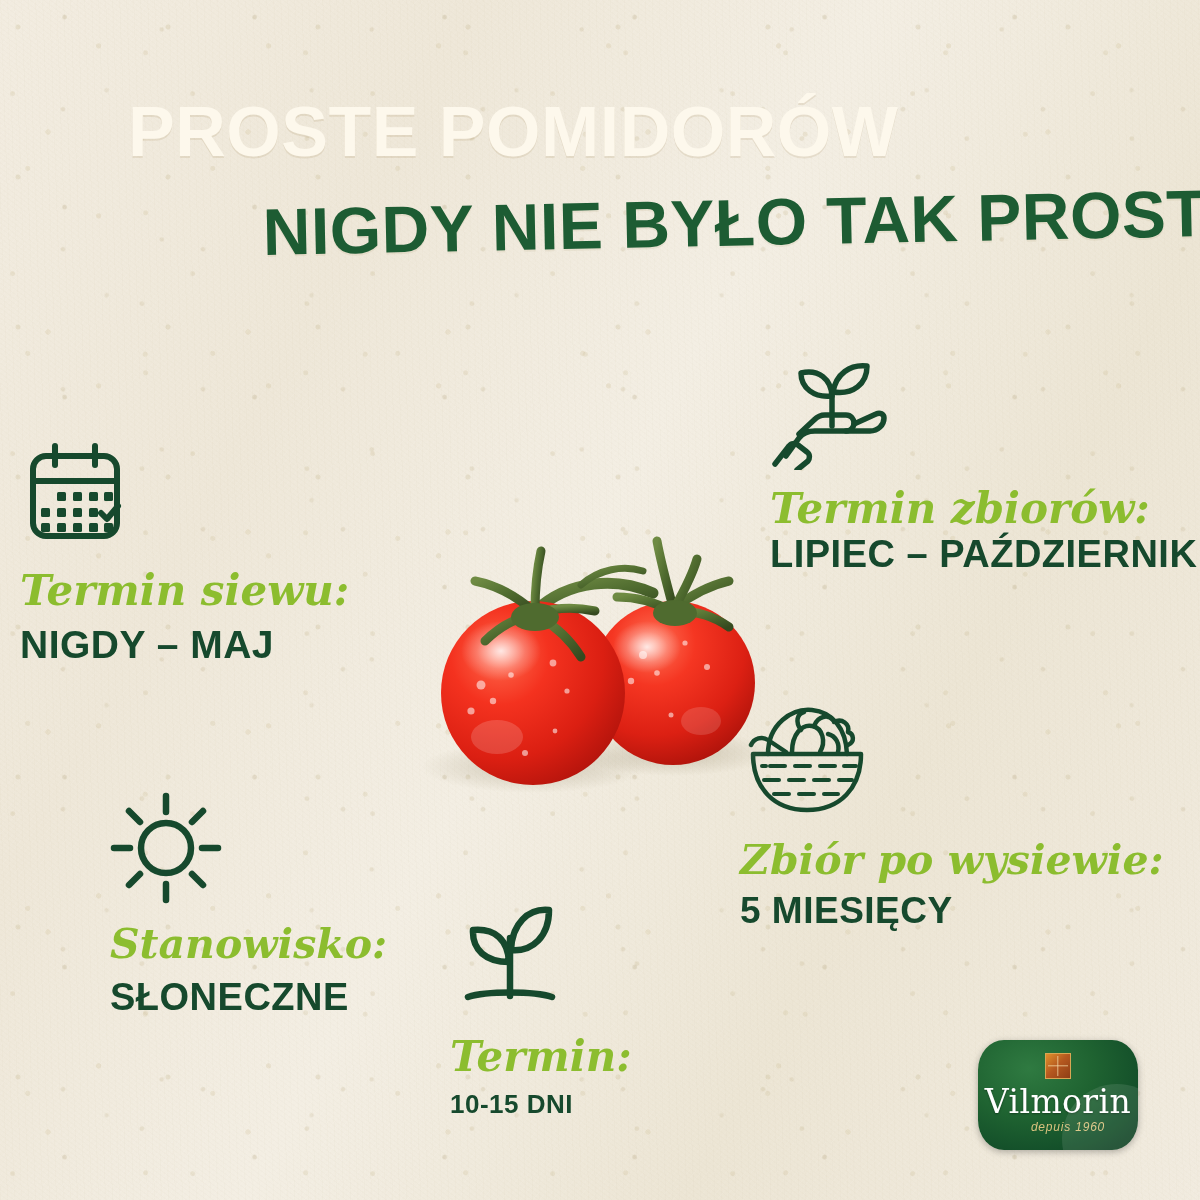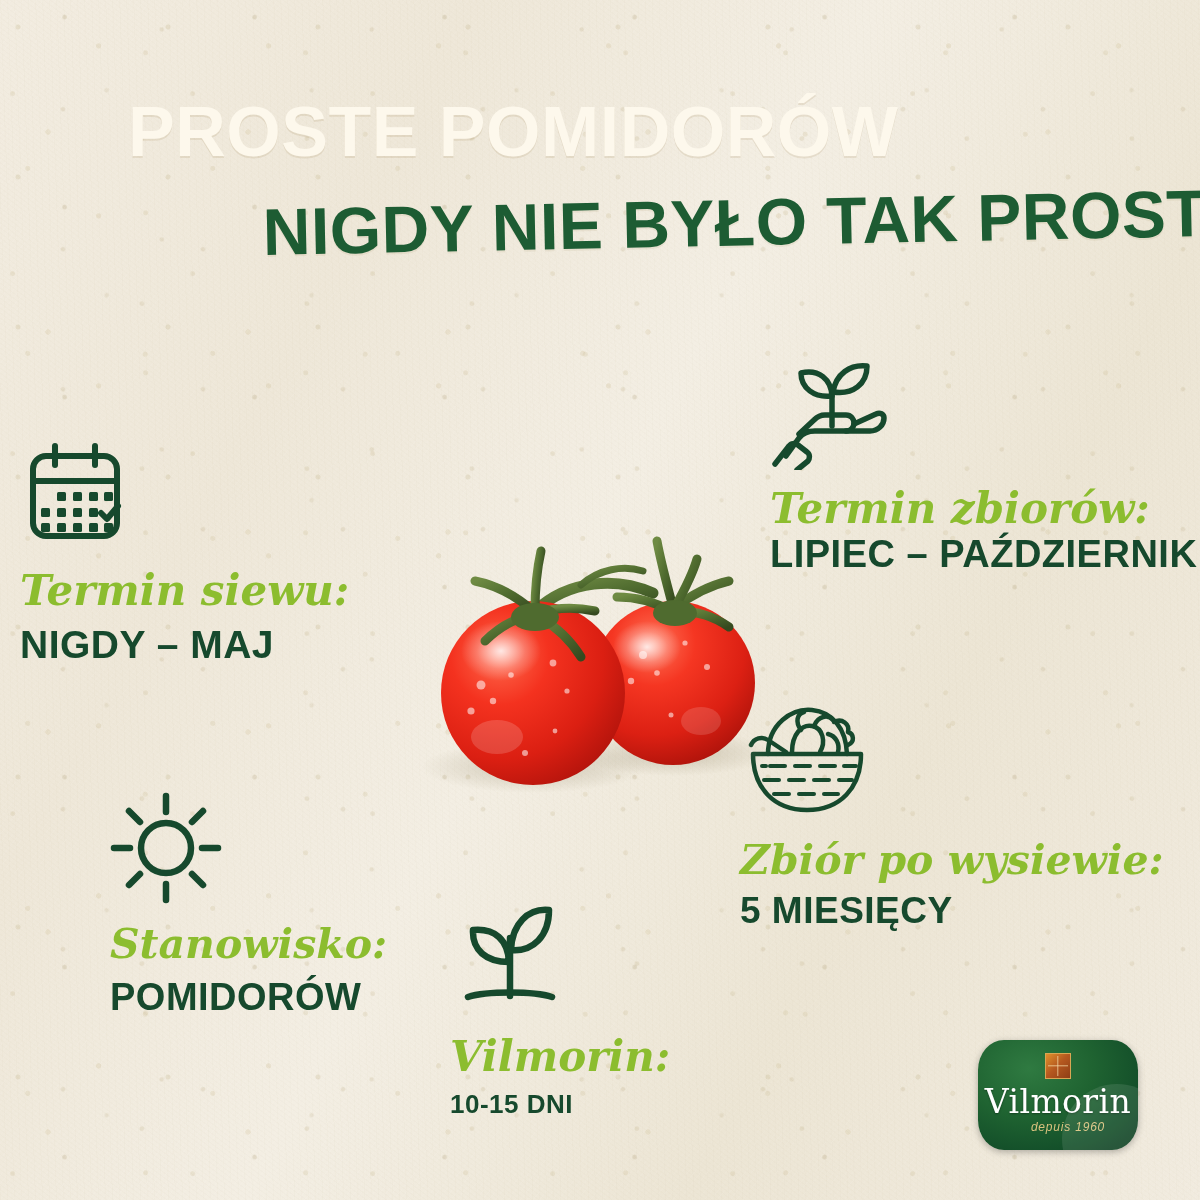--- a/index.html
+++ b/index.html
@@ -207,21 +207,21 @@
         <line x1="56" y1="92" x2="56" y2="108"></line>
         <line x1="4" y1="56" x2="20" y2="56"></line>
         <line x1="92" y1="56" x2="108" y2="56"></line>
         <line x1="19" y1="19" x2="30" y2="30"></line>
         <line x1="82" y1="82" x2="93" y2="93"></line>
         <line x1="93" y1="19" x2="82" y2="30"></line>
         <line x1="30" y1="82" x2="19" y2="93"></line>
       </svg>
     </span>
     <span class="script">Stanowisko:</span>
-    <span class="value">POMIDORÓW</span>
+    <span class="value">SŁONECZNE</span>
   </div>
 
   <div class="fact" id="fact-basket">
     <span class="icon">
       <svg width="128" height="118" viewBox="0 0 128 118" fill="none" stroke="#16492d" stroke-width="4.5" stroke-linecap="round" stroke-linejoin="round">
         <path d="M28 54 C28 24 52 8 72 10 C92 12 106 28 107 54"></path>
         <path d="M13 54 L121 54 C121 88 100 110 67 110 C34 110 13 88 13 54 Z"></path>
         <path d="M11 45 C14 38 22 36 28 40 L46 52"></path>
         <path d="M52 52 C52 34 62 24 72 26 C83 28 86 42 80 52"></path>
         <path d="M61 30 C55 22 57 14 64 12"></path>
@@ -250,21 +250,21 @@
 
   <div class="fact" id="fact-sprout">
     <span class="icon">
       <svg width="120" height="112" viewBox="0 0 120 112" fill="none" stroke="#16492d" stroke-width="6.5" stroke-linecap="round" stroke-linejoin="round">
         <path d="M60 96 L60 38"></path>
         <path d="M59 62 C36 62 22 50 23 30 C45 28 58 40 59 62 Z"></path>
         <path d="M61 50 C62 24 78 8 99 10 C99 36 83 52 61 50 Z"></path>
         <path d="M18 97 C36 91 84 91 102 97"></path>
       </svg>
     </span>
-    <span class="script">Vilmorin:</span>
+    <span class="script">Termin:</span>
     <span class="value">10-15 DNI</span>
   </div>
 
   <div id="tomatoes">
     <svg width="400" height="290" viewBox="0 0 400 290">
       <defs>
         <radialGradient id="tomA" cx="32%" cy="30%" r="78%">
           <stop offset="0%" stop-color="#ff6a4d"></stop>
           <stop offset="34%" stop-color="#f4321f"></stop>
           <stop offset="72%" stop-color="#db1f12"></stop>

